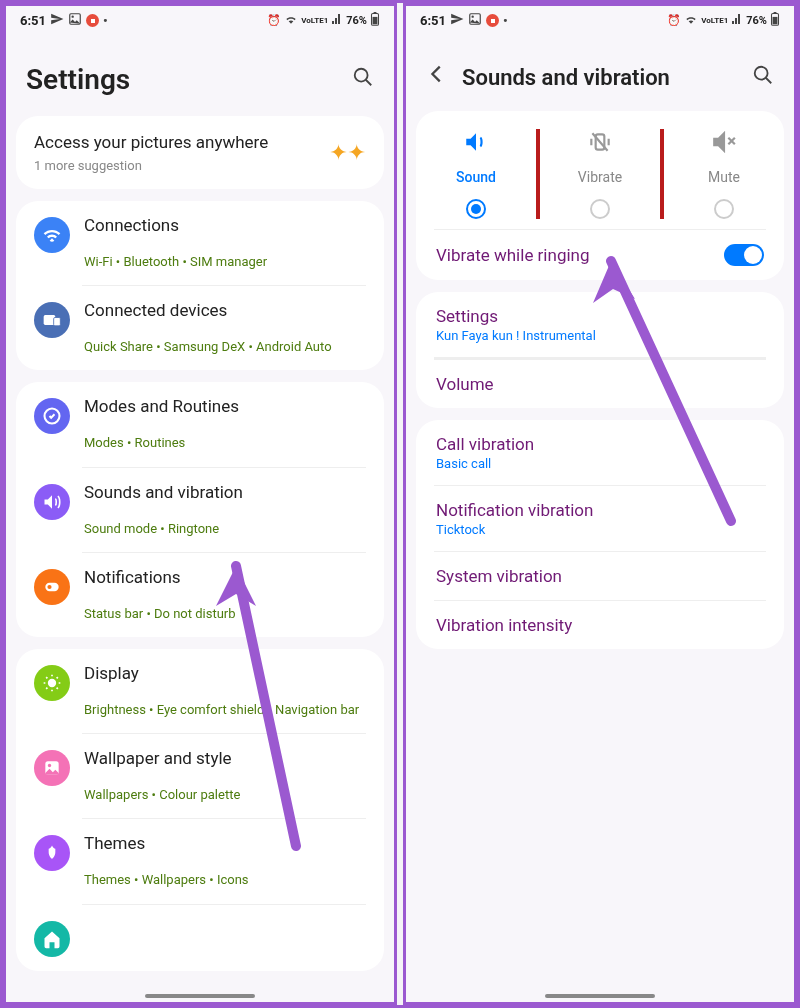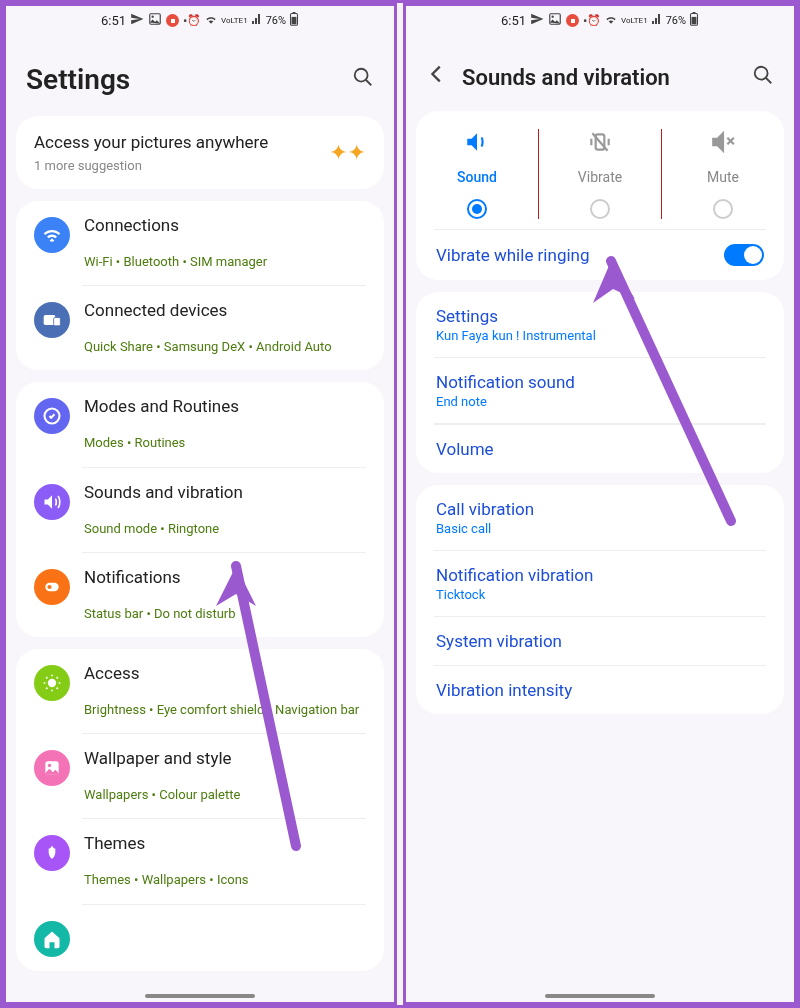--- a/index.html
+++ b/index.html
@@ -1,18 +1,18 @@
 <!DOCTYPE html>
 <html><head>
 <meta charset="utf-8">
 <style>
 * { margin: 0; padding: 0; box-sizing: border-box; font-family: -apple-system, BlinkMacSystemFont, "Segoe UI", Roboto, sans-serif; }
 body { background: #f5f3f7; width: 800px; height: 1008px; display: flex; gap: 6px; border: 3px solid #9b59d0; }
 .phone { flex: 1; background: #f8f6fa; display: flex; flex-direction: column; overflow: hidden; position: relative; border: 3px solid #9b59d0; }
-.status-bar { display: flex; justify-content: center; align-items: center; padding: 6px 14px; font-size: 13px; font-weight: 400; color: #222; }
+.status-bar { display: flex; justify-content: space-between; align-items: center; padding: 6px 14px; font-size: 13px; font-weight: 700; color: #222; }
 .status-left { display: flex; align-items: center; gap: 4px; }
 .status-right { display: flex; align-items: center; gap: 3px; font-size: 11px; }
 .status-dot-red { width: 13px; height: 13px; border-radius: 50%; background: #e74c3c; display: inline-flex; align-items: center; justify-content: center; }
 .header { display: flex; align-items: center; justify-content: space-between; padding: 28px 20px 20px; }
 .header-title { font-size: 28px; font-weight: 600; color: #222; }
 .header-with-back { display: flex; align-items: center; gap: 14px; }
 .back-icon { font-size: 24px; color: #444; cursor: pointer; }
 .search-icon { font-size: 20px; color: #444; cursor: pointer; }
 .card { background: #fff; margin: 0 10px 12px; border-radius: 22px; overflow: hidden; }
 .suggestion-card { padding: 16px 18px; display: flex; justify-content: space-between; align-items: center; }
@@ -30,30 +30,30 @@
 .icon-pink { background: #f472b6; }
 .icon-violet { background: #a855f7; }
 .icon-teal { background: #14b8a6; }
 .list-text { flex: 1; }
 .list-title { font-size: 17px; color: #222; font-weight: 400; }
 .list-sub { font-size: 13px; color: #4d7c0f; margin-top: 18px; line-height: 1.4; }
 .divider { border: none; border-top: 1px solid #eee; margin: 0 18px 0 66px; }
 .divider-full { border: none; border-top: 1px solid #eee; margin: 0 18px; }
 .mode-row { display: flex; justify-content: space-around; padding: 18px 0 10px; }
 .mode-item { display: flex; flex-direction: column; align-items: center; gap: 8px; flex: 1; cursor: pointer; }
-.mode-item + .mode-item { border-left: 1px solid #b91c1c; }
+.mode-item + .mode-item { border-left: 4px solid #b91c1c; }
 .mode-icon { font-size: 24px; color: #999; }
 .mode-item.active .mode-icon { color: #007aff; }
 .mode-item.active .mode-label { color: #007aff; font-weight: 500; }
 .mode-label { font-size: 14px; color: #888; }
 .radio { width: 20px; height: 20px; border: 2px solid #ccc; border-radius: 50%; display: flex; align-items: center; justify-content: center; margin-top: 6px; }
 .radio.checked { border-color: #007aff; }
 .radio.checked::after { content: ""; width: 10px; height: 10px; background: #007aff; border-radius: 50%; }
 .setting-row { padding: 14px 20px; display: flex; justify-content: space-between; align-items: center; cursor: pointer; }
-.setting-title { font-size: 17px; color: #1d4ed8; }
+.setting-title { font-size: 17px; color: #701a75; }
 .setting-sub { font-size: 13px; color: #007aff; margin-top: 2px; }
 .toggle { width: 40px; height: 22px; background: #007aff; border-radius: 11px; position: relative; cursor: pointer; }
 .toggle::after { content: ""; position: absolute; right: 2px; top: 2px; width: 18px; height: 18px; background: #fff; border-radius: 50%; }
 .arrow-annotation { position: absolute; pointer-events: none; z-index: 100; }
 .arrow-annotation svg { display: block; }
 .nav-indicator { position: absolute; bottom: 4px; left: 50%; transform: translateX(-50%); width: 110px; height: 4px; background: #888; border-radius: 2px; }
 .svg-icon { width: 20px; height: 20px; fill: white; }
 </style>
 </head>
 <body>
@@ -201,21 +201,21 @@
                 <line x1="2" y1="12" x2="4" y2="12"></line>
                 <line x1="20" y1="12" x2="22" y2="12"></line>
                 <line x1="5" y1="5" x2="6.5" y2="6.5"></line>
                 <line x1="17.5" y1="17.5" x2="19" y2="19"></line>
                 <line x1="5" y1="19" x2="6.5" y2="17.5"></line>
                 <line x1="17.5" y1="6.5" x2="19" y2="5"></line>
               </g>
             </svg>
           </div>
       <div class="list-text">
-        <div class="list-title">Access</div>
+        <div class="list-title">Display</div>
         <div class="list-sub">Brightness  •  Eye comfort shield  •  Navigation bar</div>
       </div>
         </div>
         <hr class="divider">
         <div class="list-row">
       <div class="list-icon icon-pink">
             <svg class="svg-icon" viewBox="0 0 24 24">
               <rect x="4" y="4" width="16" height="16" rx="3" fill="white"></rect>
               <circle cx="9" cy="9" r="2" fill="#f472b6"></circle>
               <path d="M4 18l5-5 4 4 3-3 4 4v2H4z" fill="#f472b6"></path>
@@ -360,26 +360,20 @@
   </div>
 
   <div class="card" id="s2-group1">
       <div class="setting-row">
         <div>
       <div class="setting-title">Settings</div>
       <div class="setting-sub">Kun Faya kun ! Instrumental</div>
     </div>
       </div>
       <hr class="divider-full">
-      <div class="setting-row">
-        <div>
-      <div class="setting-title">Notification sound</div>
-      <div class="setting-sub">End note</div>
-    </div>
-      </div>
       <hr class="divider-full">
       <hr class="divider-full">
       <div class="setting-row">
         <div>
       <div class="setting-title">Volume</div>
 
     </div>
       </div>
     </div>
   <div class="card" id="s2-group2">

